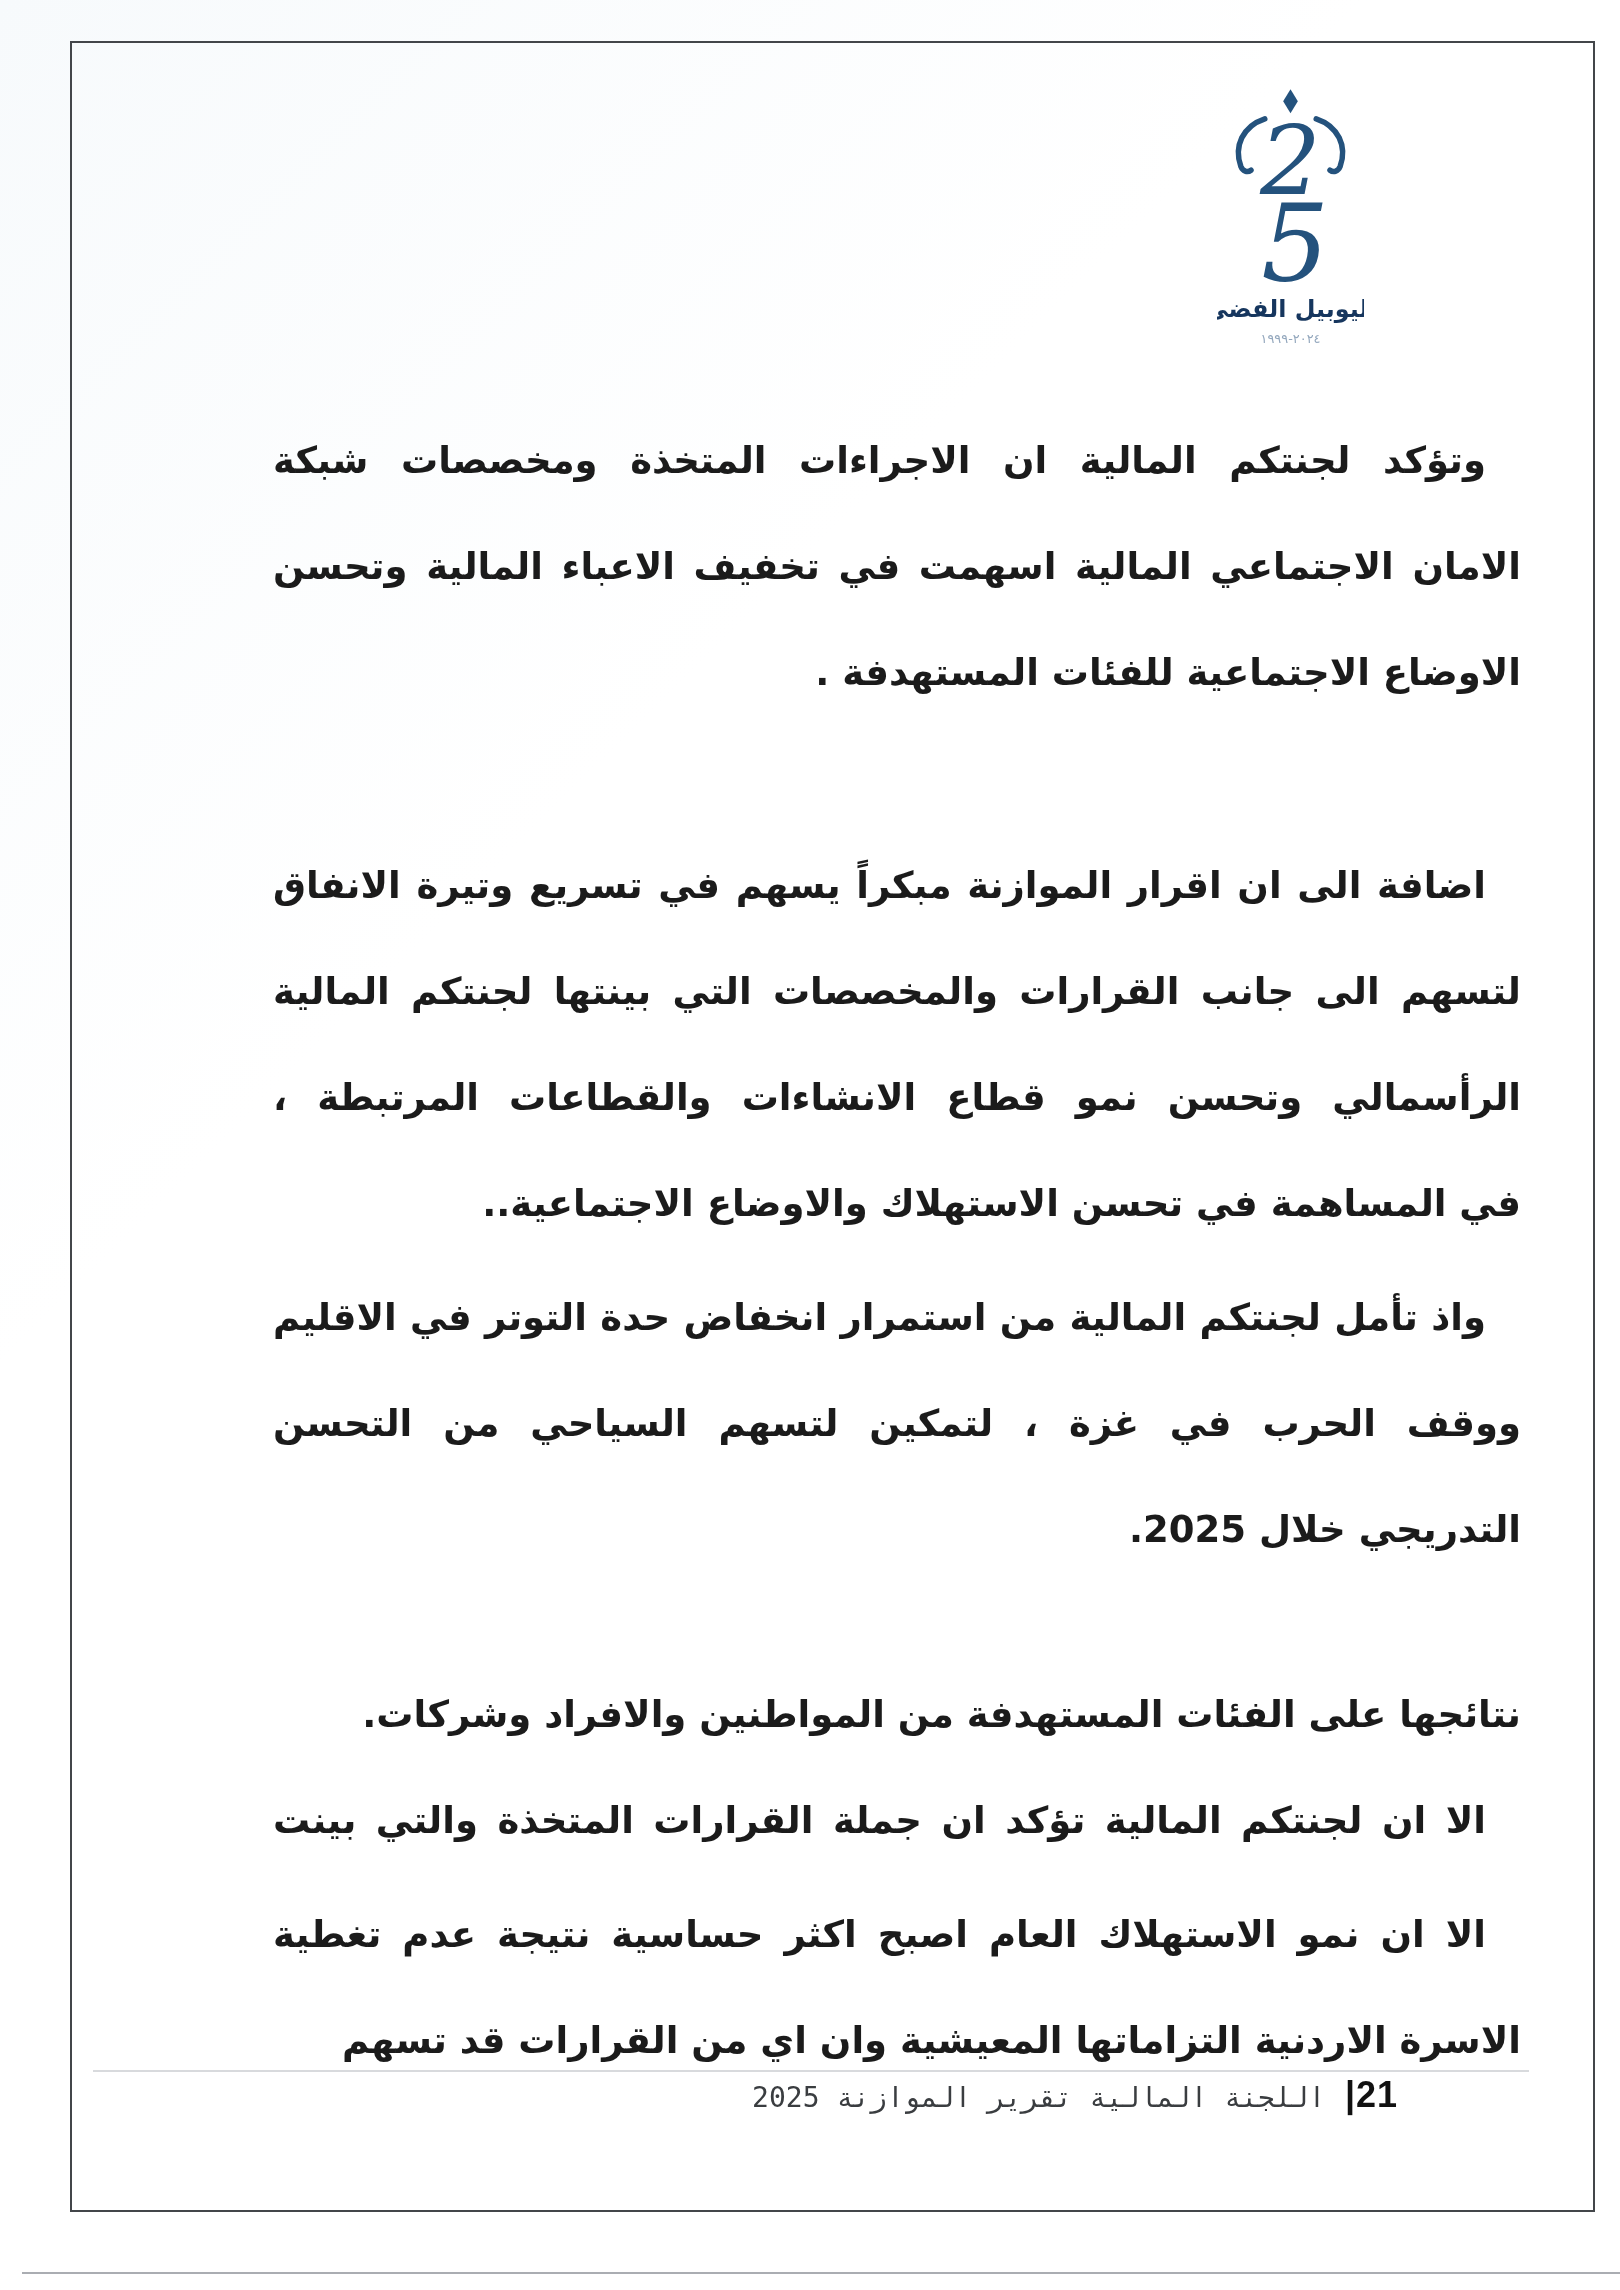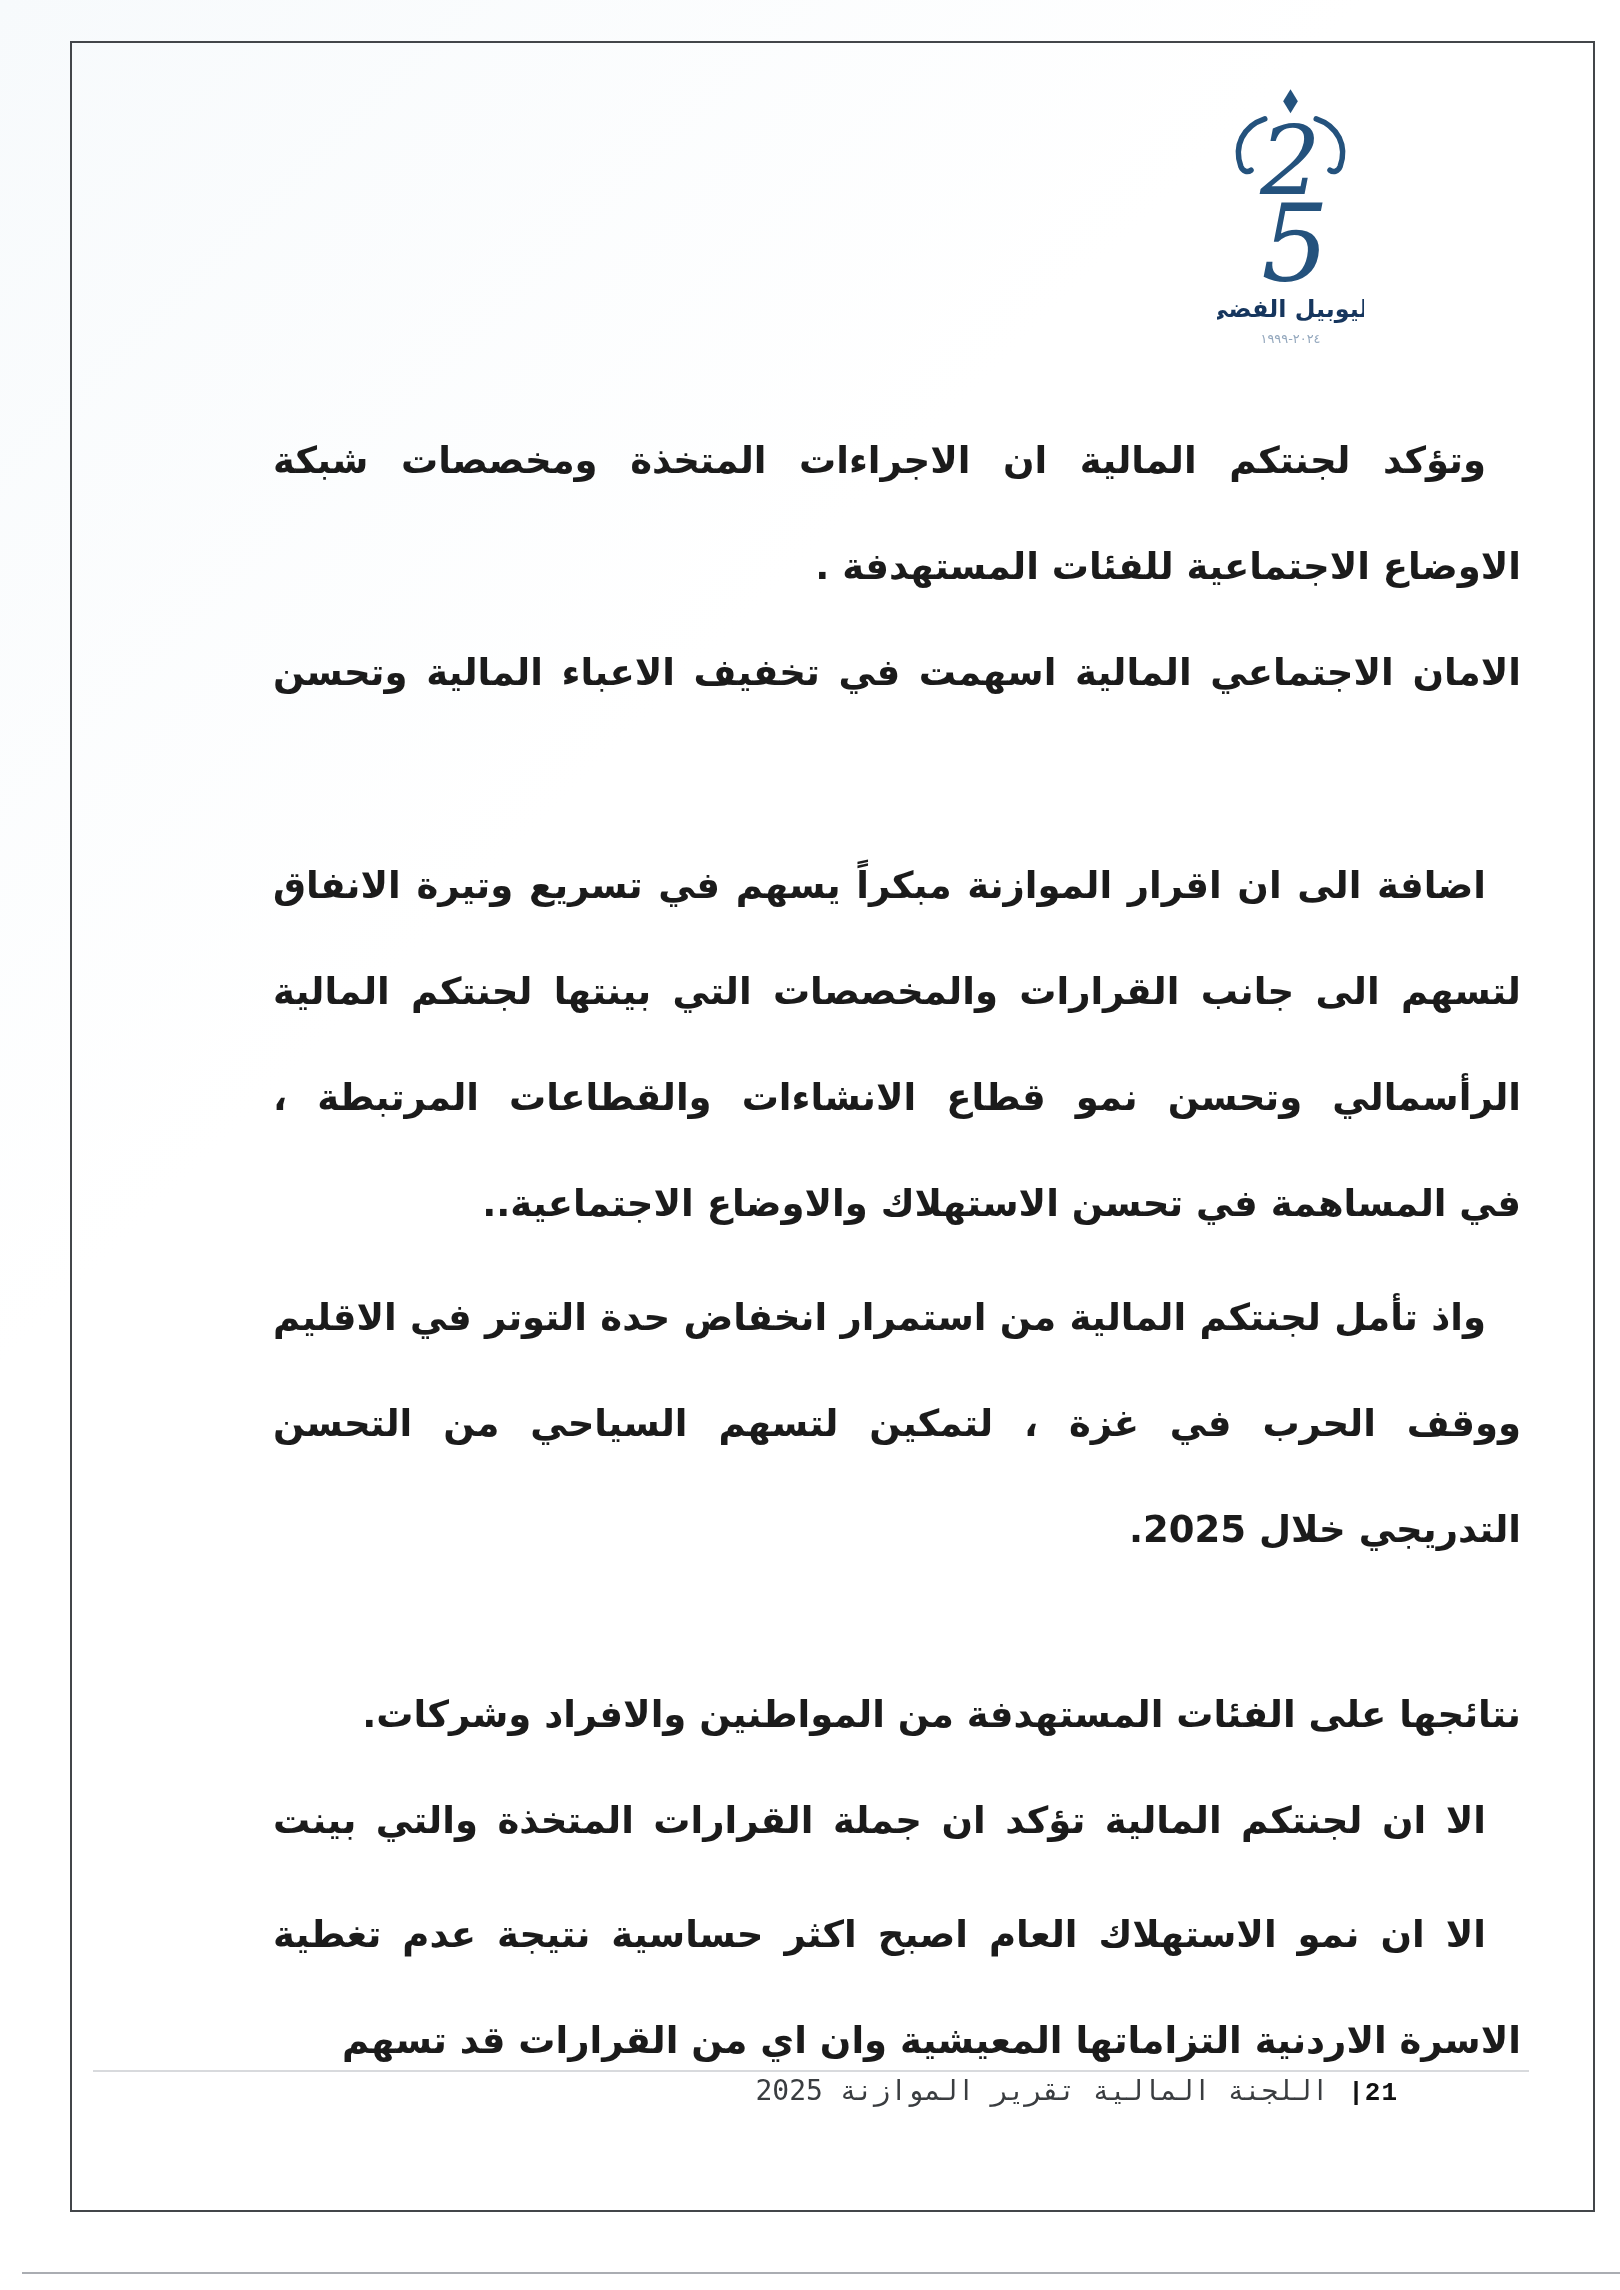--- a/index.html
+++ b/index.html
@@ -71,22 +71,22 @@
   .footer-text {
     direction: rtl;
     font-family: "DejaVu Sans Mono", "DejaVu Sans", monospace;
     font-size: 28px;
     letter-spacing: 4.9px;
     color: #3a3d40;
     white-space: nowrap;
   }
   .footer-marker {
     direction: ltr;
-    font-family: Liberation Mono, monospace;
-    font-size: 26px;
+    font-family: Liberation Sans, sans-serif;
+    font-size: 36px;
     font-weight: 700;
     color: #111;
     letter-spacing: 1px;
   }
   .bottom-edge-line {
     position: absolute;
     left: 21.6px; top: 2272px;
     width: 1599px; height: 2px;
     background: #aaadb2;
   }
@@ -113,22 +113,22 @@
 
       <text x="80" y="252" text-anchor="middle" direction="rtl" font-family="DejaVu Sans, sans-serif" font-weight="bold" font-size="26" fill="#16365e">اليوبيل الفضي</text>
 
       <text x="80" y="280" text-anchor="middle" font-family="DejaVu Sans, sans-serif" font-size="14" fill="#93a7bd" letter-spacing="2">٢٠٢٤-١٩٩٩</text>
     </svg>
   </div>
 
   <div class="textblock b1">
     <p class="para">
       <span class="line first">وتؤكد لجنتكم المالية ان الاجراءات المتخذة ومخصصات شبكة</span>
+      <span class="line">الامان الاجتماعي المالية  اسهمت في تخفيف الاعباء المالية وتحسن</span>
       <span class="line last">الاوضاع الاجتماعية للفئات المستهدفة .</span>
-      <span class="line">الامان الاجتماعي المالية  اسهمت في تخفيف الاعباء المالية وتحسن</span>
     </p>
   </div>
 
   <div class="textblock b2">
     <p class="para">
       <span class="line first">اضافة الى ان اقرار الموازنة مبكراً يسهم في تسريع وتيرة الانفاق</span>
       <span class="line">لتسهم الى جانب القرارات والمخصصات التي بينتها لجنتكم المالية</span>
       <span class="line">الرأسمالي وتحسن نمو قطاع الانشاءات والقطاعات المرتبطة ،</span>
       <span class="line last">في المساهمة في تحسن الاستهلاك والاوضاع الاجتماعية..</span>
     </p>

